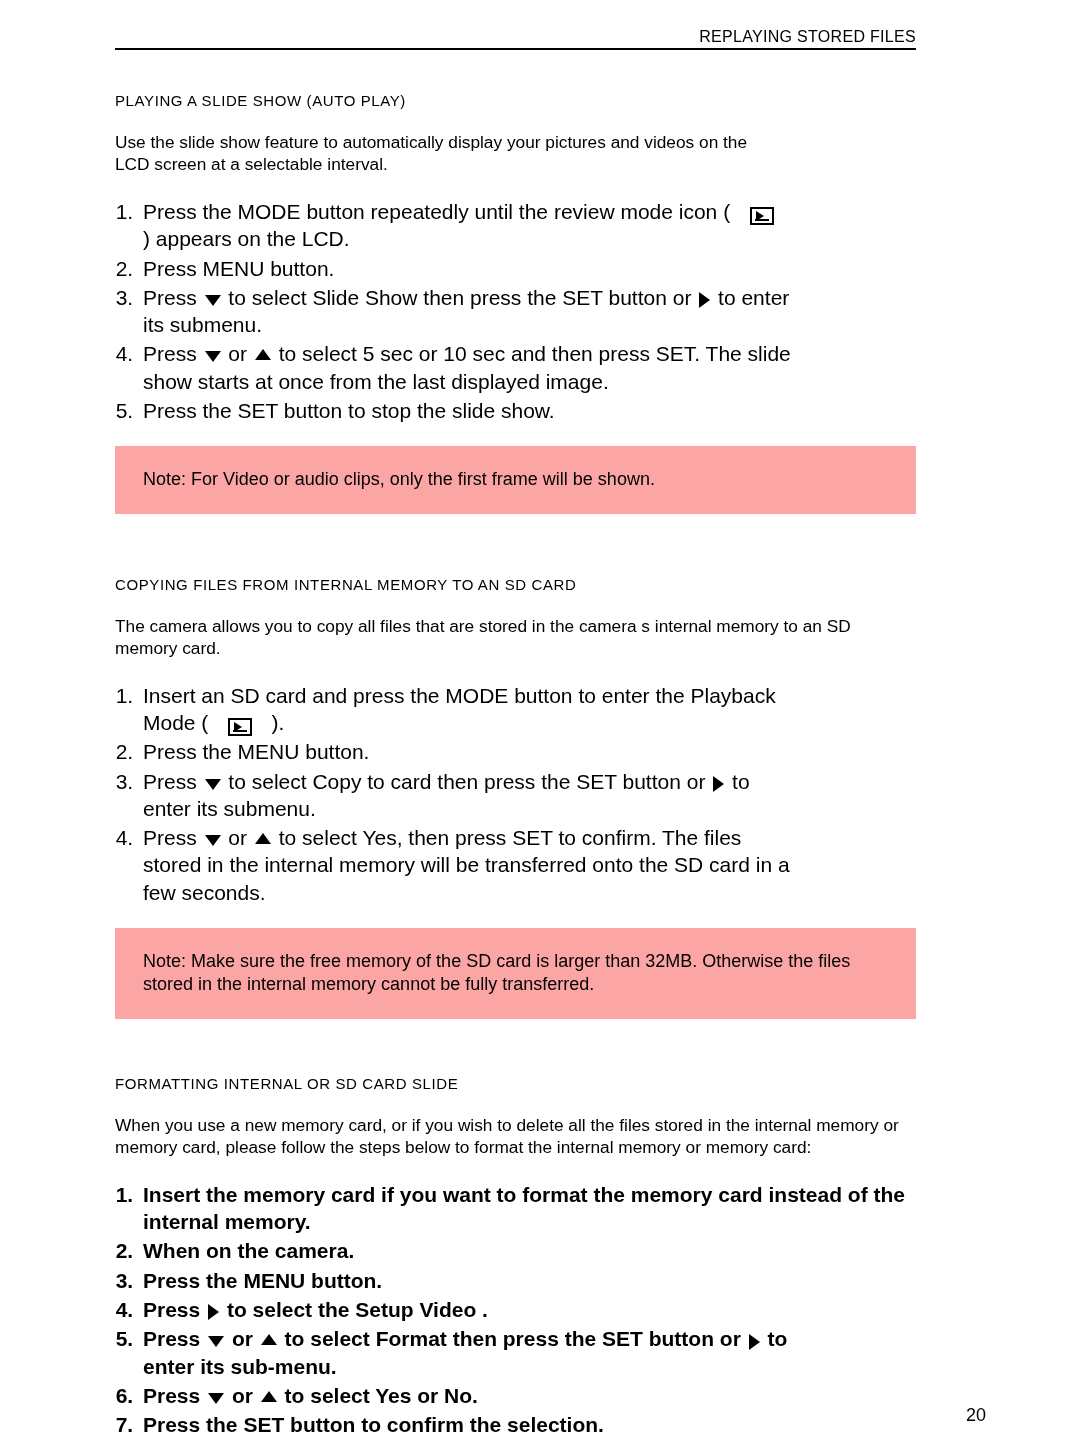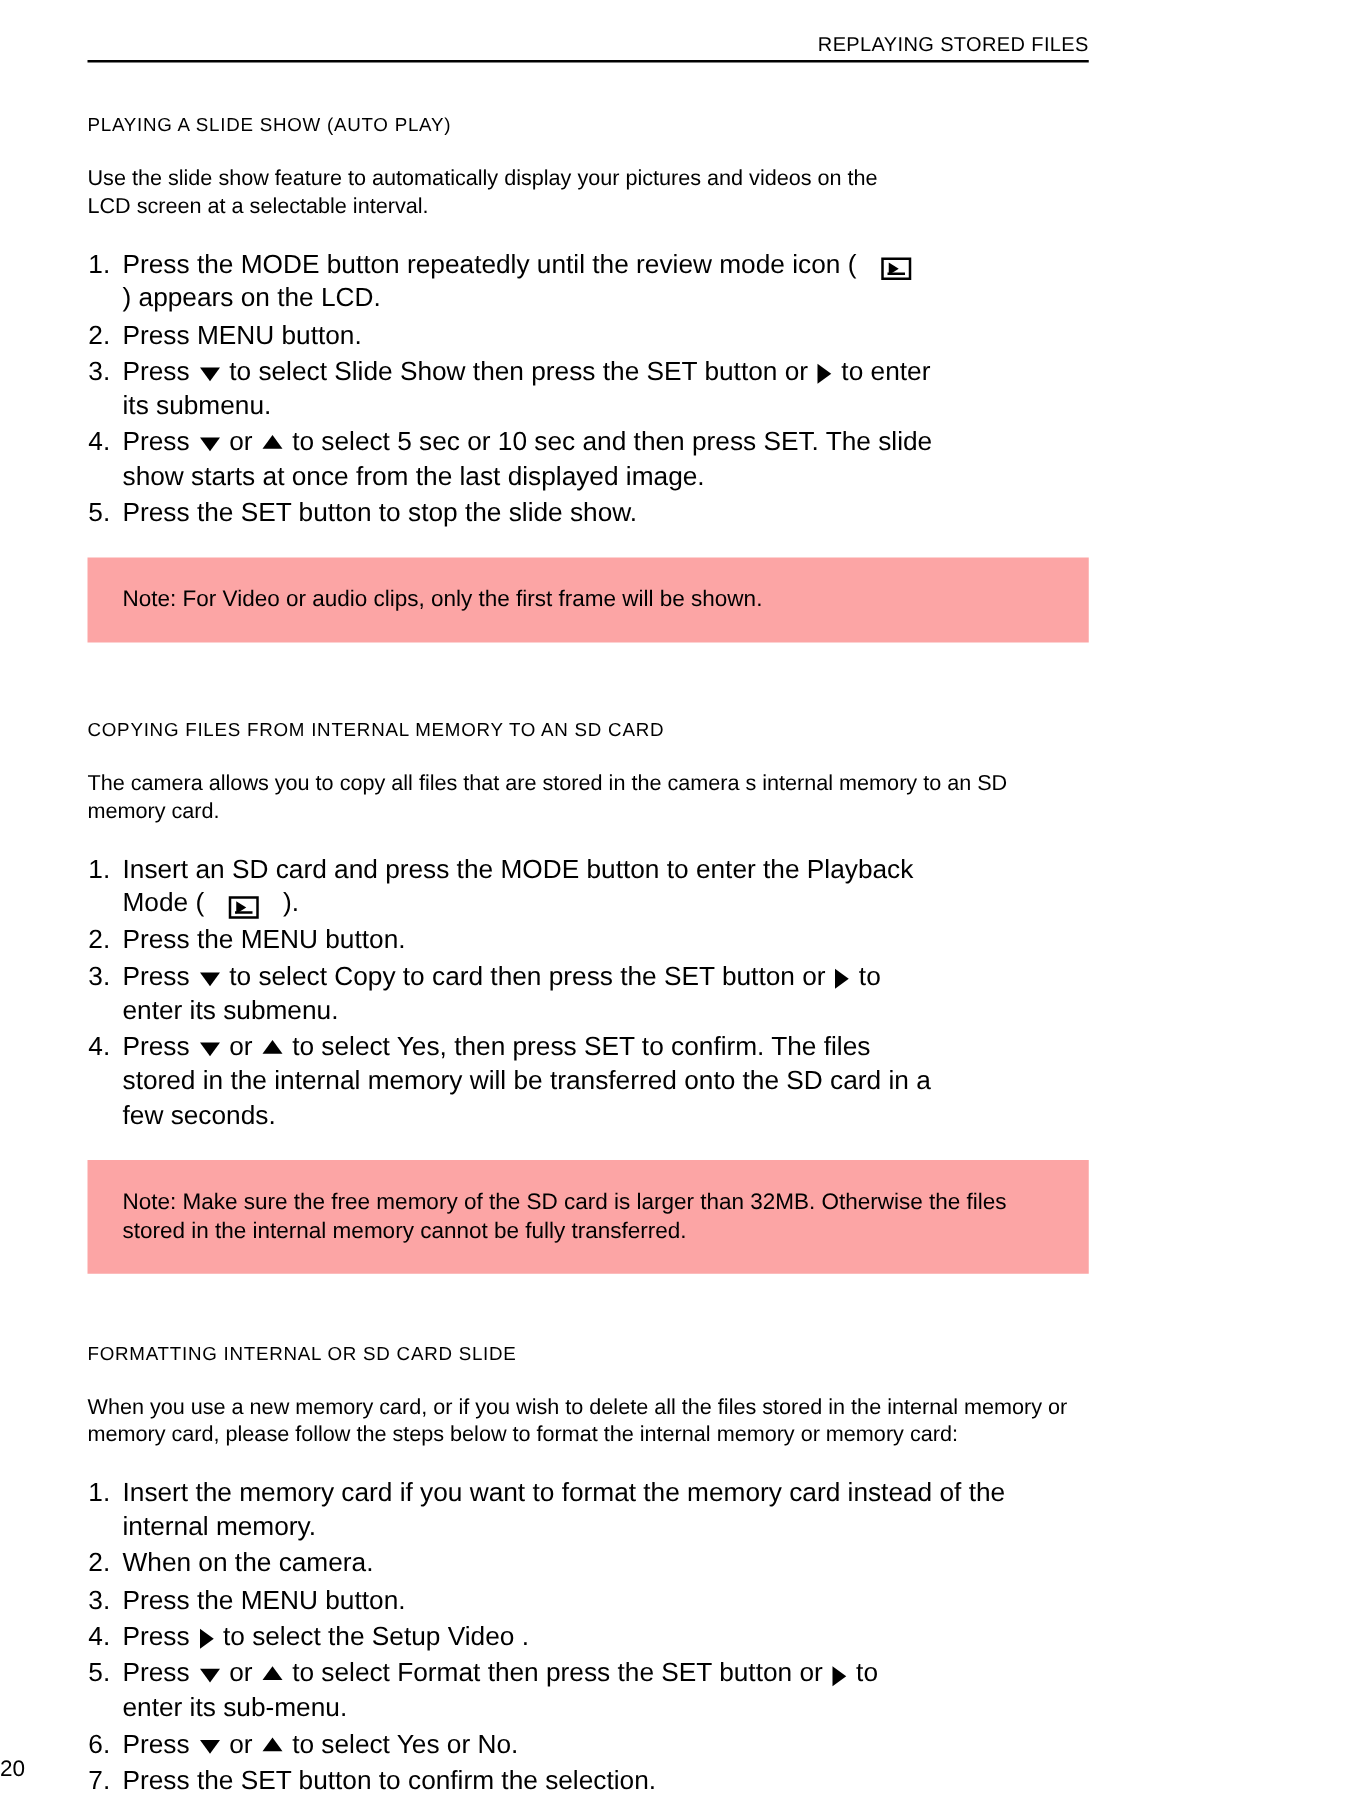--- a/index.html
+++ b/index.html
@@ -8,20 +8,21 @@
     background: #fff;
     font-family: Arial, Helvetica, sans-serif;
     color: #000;
   }
   .page {
     width: 941px;
     height: 1454px;
     box-sizing: border-box;
     padding: 28px 70px 0 70px;
     position: relative;
+    margin-left: 45px;
   }
   .running-head {
     border-bottom: 2px solid #000;
     padding: 0 0 2px 0;
     text-align: right;
     font-size: 16px;
     letter-spacing: 0.3px;
     margin-bottom: 42px;
   }
   h2.section {
@@ -41,36 +42,36 @@
     padding-left: 24px;
     margin: 0 0 0 0;
     font-size: 21px;
     line-height: 1.30;
   }
   ol.steps > li {
     padding-left: 4px;
     margin-bottom: 2px;
     max-width: 650px;
   }
-  ol.steps.wide > li { max-width: 920px; }
+  ol.steps.wide > li { max-width: 920px; font-weight: bold; }
   .notebox {
     background: #fca5a5;
     margin: 22px 0 0 0;
     padding: 22px 44px 22px 28px;
     font-size: 18px;
     line-height: 1.30;
   }
   .sec-gap-l { height: 62px; }
   .sec-gap-m { height: 56px; }
   .page-num {
     position: absolute;
     bottom: 28px;
     left: 0;
     width: 100%;
-    text-align: left;
+    text-align: right;
     font-size: 18px;
   }
 
   
   .ico {
     display: inline-block;
     vertical-align: middle;
     position: relative;
     margin: 0 2px;
   }

